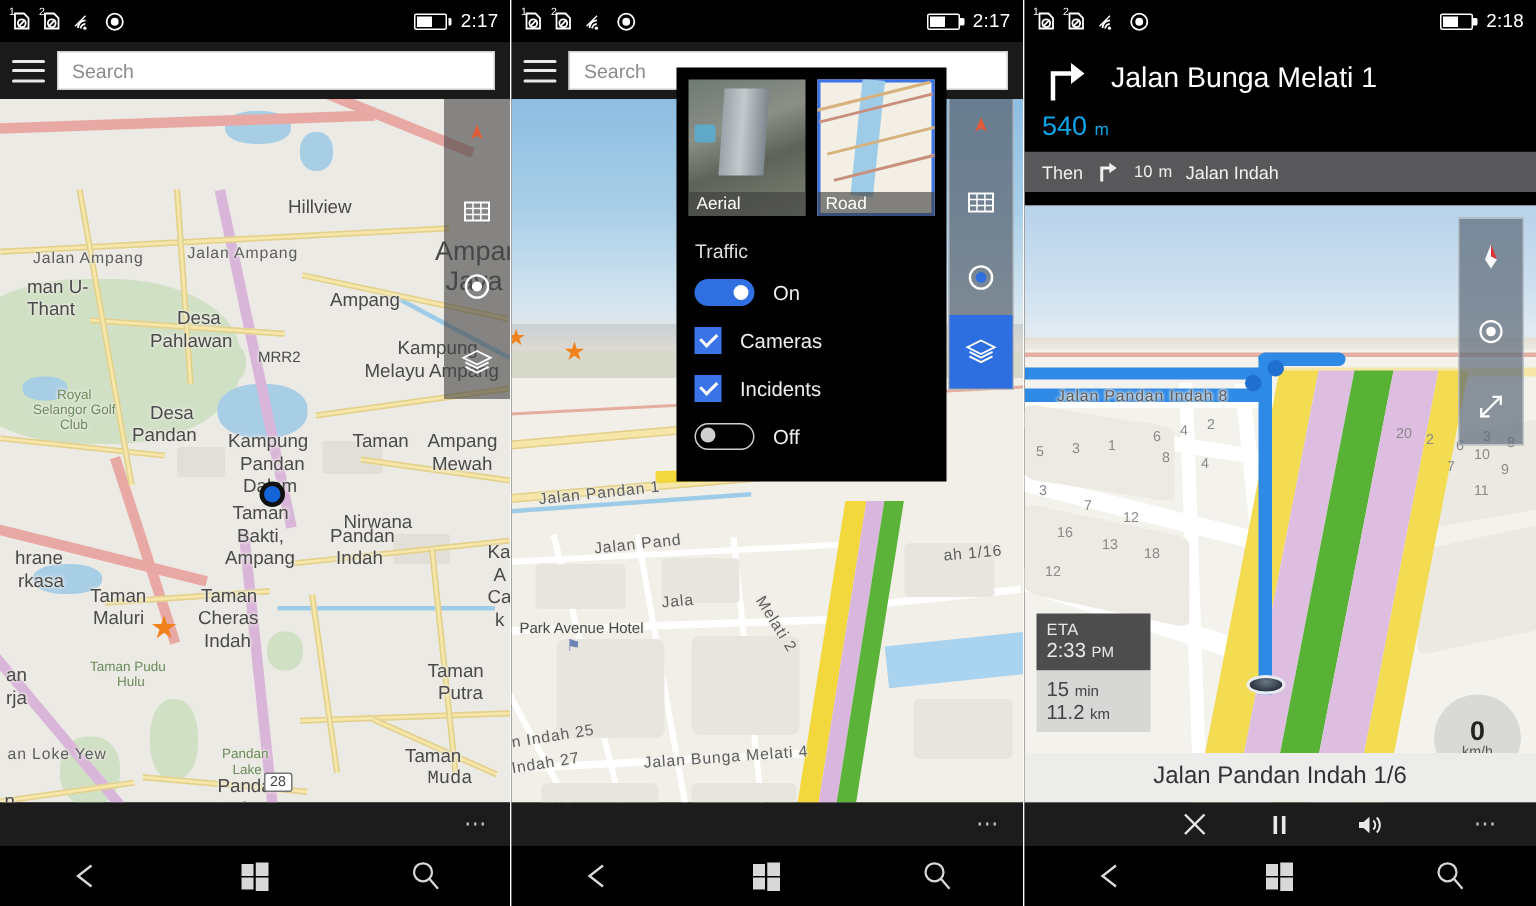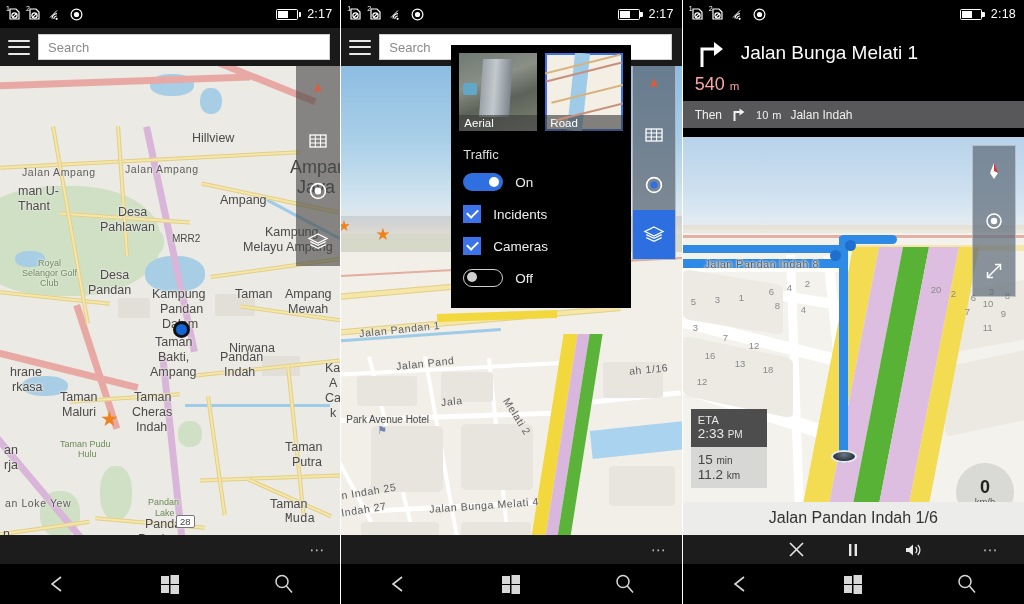--- a/index.html
+++ b/index.html
@@ -61,21 +61,21 @@
 
   
   .ctrlstrip { position:absolute; right:0; top:0; width:44px; background:rgba(70,70,70,.62); display:flex; flex-direction:column; }
   .ctrlbtn { height:50px; display:flex; align-items:center; justify-content:center; cursor:pointer; }
   .ctrlbtn.active { background:#2d6fe0; }
   .ctrlstrip.framed { top:8px; right:6px; width:44px; background:rgba(90,100,112,.72); border:1px solid rgba(255,255,255,.45); }
 
   
   .flyout { position:absolute; left:110px; top:45px; width:180px; background:#000; z-index:20; padding:8px 0 14px; }
   .thumbs { display:flex; gap:8px; padding:0 8px 10px; }
-  .thumb { width:78px; height:78px; position:relative; overflow:hidden; }
+  .thumb { width:78px; height:91px; position:relative; overflow:hidden; }
   .thumb .cap { position:absolute; left:0; right:0; bottom:0; background:rgba(60,60,60,.62); color:#fff; font-size:11.5px; padding:2px 5px;}
   .thumb.sel { outline:2px solid #3a74e8; outline-offset:-2px; }
   .th-aerial { background:linear-gradient(160deg,#6e7a74 0%,#8b8f86 35%,#5d6358 60%,#7e8376 100%); }
   .th-aerial:before { content:""; position:absolute; left:22px; top:6px; width:30px; height:58px; background:linear-gradient(90deg,#9aa3a8,#c3cace 45%,#7d868c); transform:skewX(-4deg);}
   .th-aerial:after { content:""; position:absolute; left:4px; top:30px; width:14px; height:12px; background:#5fa8c8; border-radius:2px;}
   .th-road { background:#f3efe4; }
   .th-road:before { content:""; position:absolute; left:26px; top:0; width:15px; height:78px; background:#9ecbe8; transform:rotate(6deg);}
   .th-road:after { content:""; position:absolute; left:0; top:18px; width:78px; height:1.6px; background:#c8907c; transform:rotate(-14deg); box-shadow:0 22px 0 #d8b27e, 0 40px 0 #c8907c, 0 -8px 0 #d8b27e;}
   .fl-label { color:#ddd; font-size:13px; padding:6px 12px 4px; }
   .fl-row { display:flex; align-items:center; gap:12px; padding:7px 12px; }
@@ -86,21 +86,21 @@
   .toggle.off i { position:absolute; left:3px; top:2.4px; width:10px; height:10px; border-radius:50%; background:#cfcfcf;}
   .tgl-text { color:#eee; font-size:13.5px; }
   .cb { width:18px; height:18px; background:#3a74e8; position:relative; flex:0 0 18px; cursor:pointer;}
   .cb:after { content:""; position:absolute; left:4px; top:4px; width:9px; height:5px; border-left:2px solid #fff; border-bottom:2px solid #fff; transform:rotate(-45deg);}
   .cb-text { color:#eee; font-size:13.5px; }
 
   
   .nav-header { background:#000; color:#fff; padding:8px 12px 6px; position:relative; }
   .nav-main { display:flex; align-items:center; gap:14px; }
   .nav-street { font-size:19px; color:#fff; font-weight:400; }
-  .nav-dist { font-size:18px; color:#fca5a5; padding-top:4px; }
+  .nav-dist { font-size:18px; color:#0ea5e9; padding-top:4px; }
   .nav-dist small { font-size:11.5px; }
   .then-bar { background:#58585a; color:#f0f0f0; font-size:12px; display:flex; align-items:center; gap:9px; padding:5px 12px; }
   .then-bar .d { font-size:11px; }
   .navmap { position:absolute; left:0; right:0; top:137px; bottom:69px; overflow:hidden; background:#f1efe9;}
   .sky { position:absolute; left:0; right:0; top:0; height:95px; background:linear-gradient(180deg,#b7d2ea 0%,#cfe1f0 60%,#e8eef2 100%); }
   .route { position:absolute; background:#2f8ae6; }
   .eta-box { position:absolute; left:8px; bottom:47px; width:76px; }
   .eta-top { background:#4d4d4d; color:#e9e9e9; padding:5px 7px 6px; }
   .eta-bot { background:#d7d7d5; color:#444; padding:5px 7px 6px; }
   .eta-lab { font-size:11px; letter-spacing:.3px;}
@@ -492,25 +492,25 @@
       </div>
       <div class="fl-label">Traffic</div>
       <div class="fl-row">
         <span class="toggle on">
             <i></i>
           </span>
         <span class="tgl-text">On</span>
       </div>
       <div class="fl-row">
         <span class="cb"></span>
-        <span class="cb-text">Incidents</span>
+        <span class="cb-text">Cameras</span>
       </div>
       <div class="fl-row">
         <span class="cb"></span>
-        <span class="cb-text">Cameras</span>
+        <span class="cb-text">Incidents</span>
       </div>
       <div class="fl-row">
         <span class="toggle off">
             <i></i>
           </span>
         <span class="tgl-text">Off</span>
       </div>
     </div>
 
     <div class="ellipsisbar">

